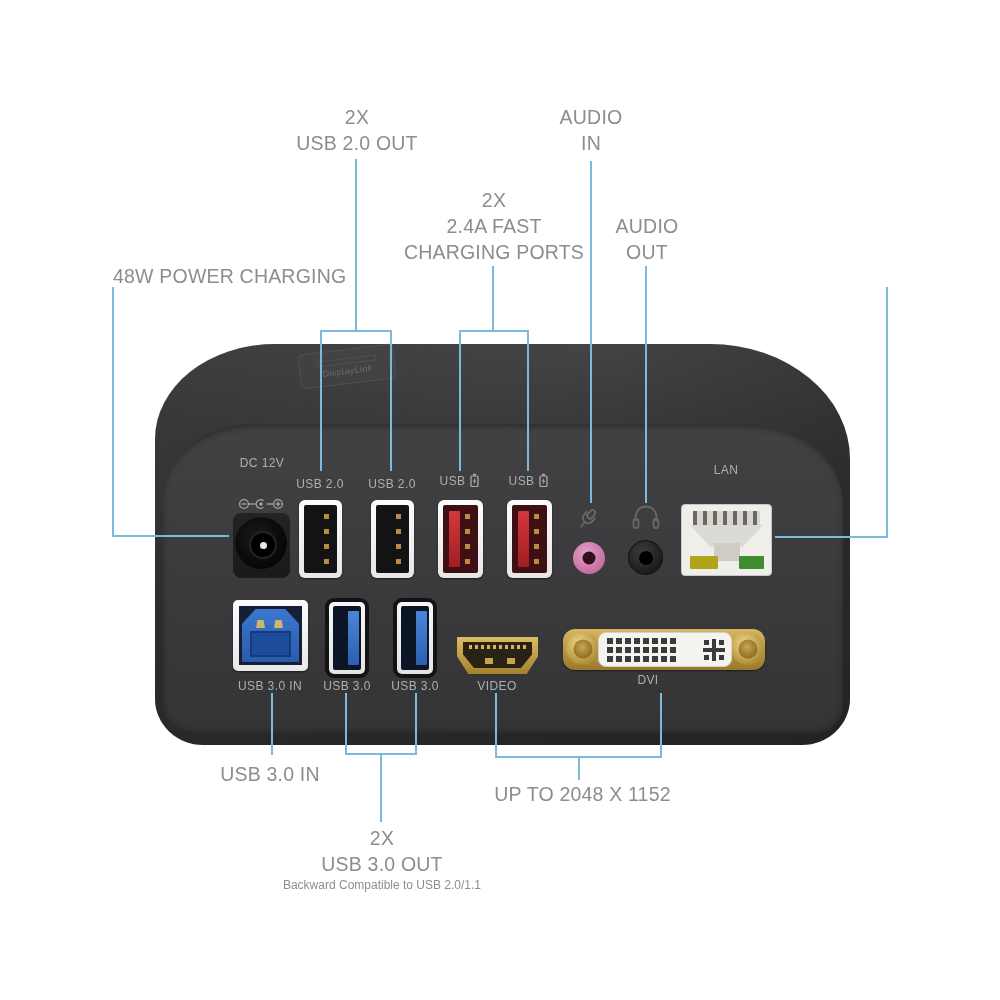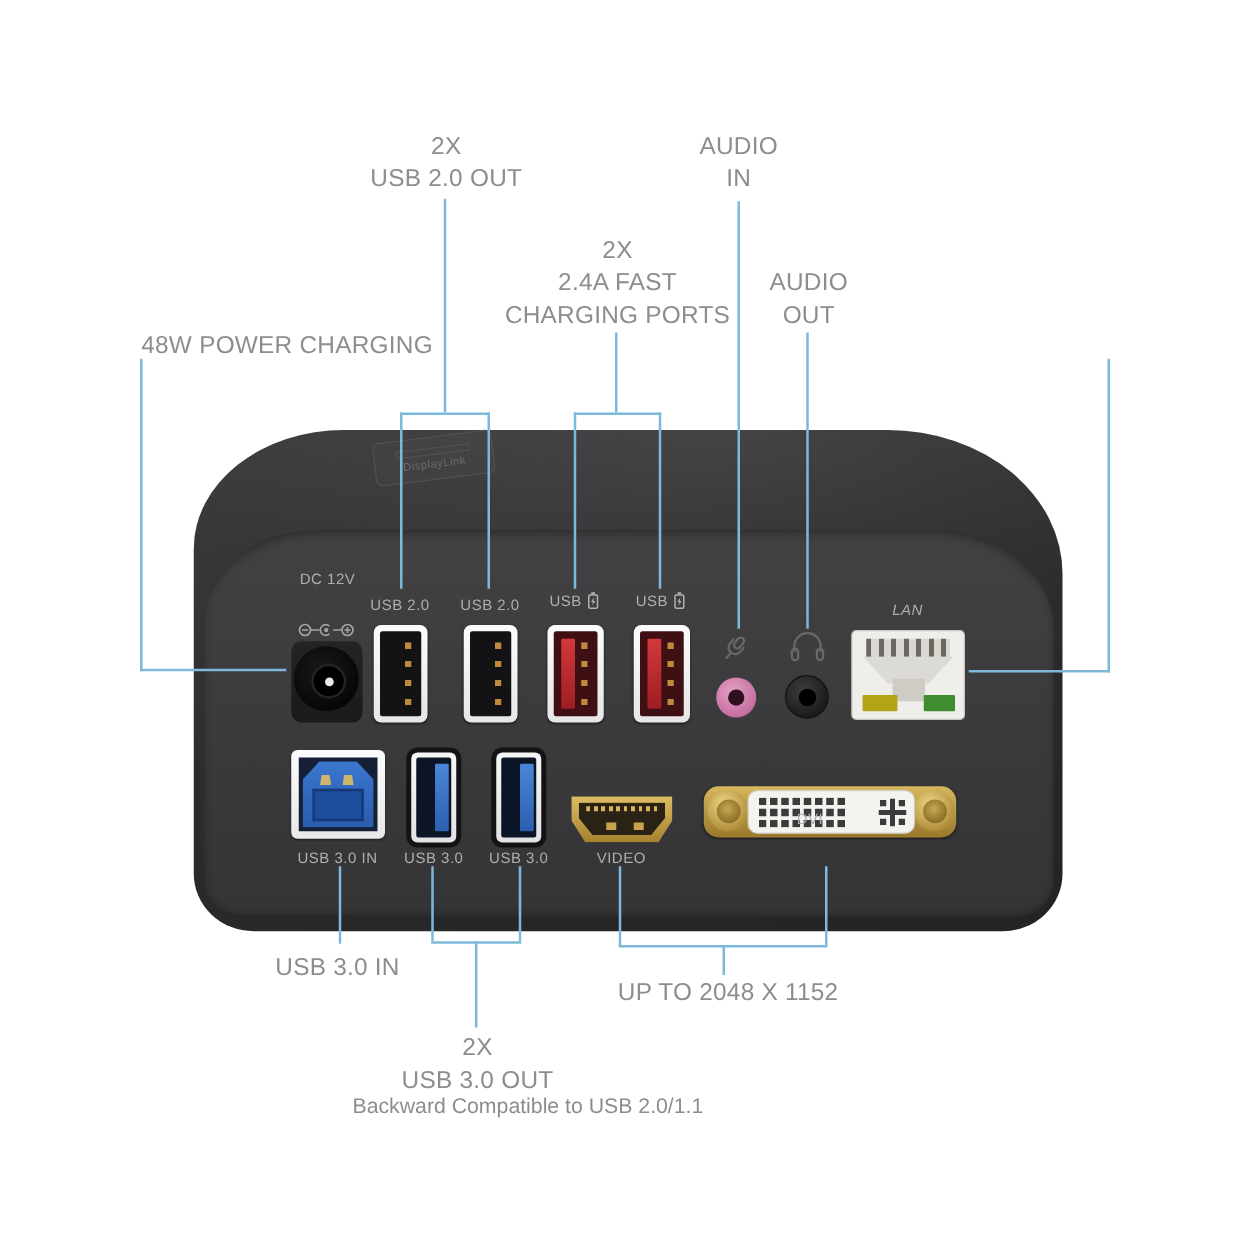--- a/index.html
+++ b/index.html
@@ -3,21 +3,21 @@
 <meta charset="utf-8">
 <style>
   html,body{margin:0;padding:0;background:#fff;}
   .stage{position:relative;width:1000px;height:1000px;background:#ffffff;overflow:hidden;
          font-family:"Liberation Sans", sans-serif;}
   
   .ann{position:absolute;color:#8d8d8d;font-size:19.5px;line-height:26px;text-align:center;
        letter-spacing:.2px;white-space:nowrap;}
   .ann.left{text-align:left;}
   .ann.right{text-align:right;}
-  .ann .note{font-size:17px;line-height:16px;color:#8d8d8d;letter-spacing:0;}
+  .ann .note{font-size:12px;line-height:16px;color:#8d8d8d;letter-spacing:0;}
   .cl{position:absolute;background:#7cb9da;}
   .cl.v{width:2px;}
   .cl.h{height:2px;}
   
   .body{position:absolute;left:155px;top:344px;width:695px;height:401px;
         background:linear-gradient(165deg,#3d3d40 0%,#2d2d2f 45%,#232325 100%);
         border-radius:120px 140px 48px 48px / 95px 115px 46px 46px;}
   .body::before{content:"";position:absolute;inset:0;border-radius:inherit;
         background:radial-gradient(120% 80% at 62% 0%, rgba(255,255,255,.07) 0%, rgba(255,255,255,0) 55%);}
   .face{position:absolute;left:163px;top:424px;width:680px;height:310px;
@@ -175,21 +175,21 @@
     </svg>
   </div>
   <div class="plabel ic" style="left:489px;top:473px;width:80px;">
     <span>USB</span>
     <svg width="11" height="15" viewBox="0 0 11 15">
       <rect x="2" y="3" width="7" height="10.5" rx="1" fill="none" stroke="#b2b2b4" stroke-width="1.2"></rect>
       <rect x="4" y="0.8" width="3" height="1.6" fill="#b2b2b4"></rect>
       <polygon points="6.3,4.8 3.8,8.6 5.4,8.6 4.7,11.6 7.3,7.7 5.7,7.7" fill="#b2b2b4"></polygon>
     </svg>
   </div>
-  <div class="plabel" style="left:686px;top:481px;width:80px;font-style:italic;">LAN</div>
+  <div class="plabel" style="left:686px;top:463px;width:80px;">LAN</div>
 
   <div class="dc-pad"></div>
   <div class="dc-jack">
     <div class="dc-hole">
       <div class="dc-pin"></div>
     </div>
   </div>
   <div class="usbshell" style="left:299px;top:500px;">
     <div class="cavity">
         <div class="pins"></div>
@@ -297,21 +297,21 @@
         <rect x="18" y="3" width="5" height="5" fill="#3b3b3c"></rect>
       <rect x="3" y="18" width="5" height="5" fill="#3b3b3c"></rect>
         <rect x="18" y="18" width="5" height="5" fill="#3b3b3c"></rect>
     </svg>
   </div>
 
   <div class="plabel" style="left:225px;top:679px;width:90px;">USB 3.0 IN</div>
   <div class="plabel" style="left:307px;top:679px;width:80px;">USB 3.0</div>
   <div class="plabel" style="left:375px;top:679px;width:80px;">USB 3.0</div>
   <div class="plabel" style="left:457px;top:679px;width:80px;">VIDEO</div>
-  <div class="plabel" style="left:608px;top:648px;width:80px;">DVI</div>
+  <div class="plabel" style="left:608px;top:673px;width:80px;">DVI</div>
 
   <div class="cl v" style="left:355px;top:159px;height:171px;"></div>
   <div class="cl h" style="left:320px;top:330px;width:72px;"></div>
   <div class="cl v" style="left:320px;top:330px;height:141px;"></div>
   <div class="cl v" style="left:390px;top:330px;height:141px;"></div>
 
   <div class="cl v" style="left:492px;top:266px;height:64px;"></div>
   <div class="cl h" style="left:459px;top:330px;width:70px;"></div>
   <div class="cl v" style="left:459px;top:330px;height:141px;"></div>
   <div class="cl v" style="left:527px;top:330px;height:141px;"></div>

